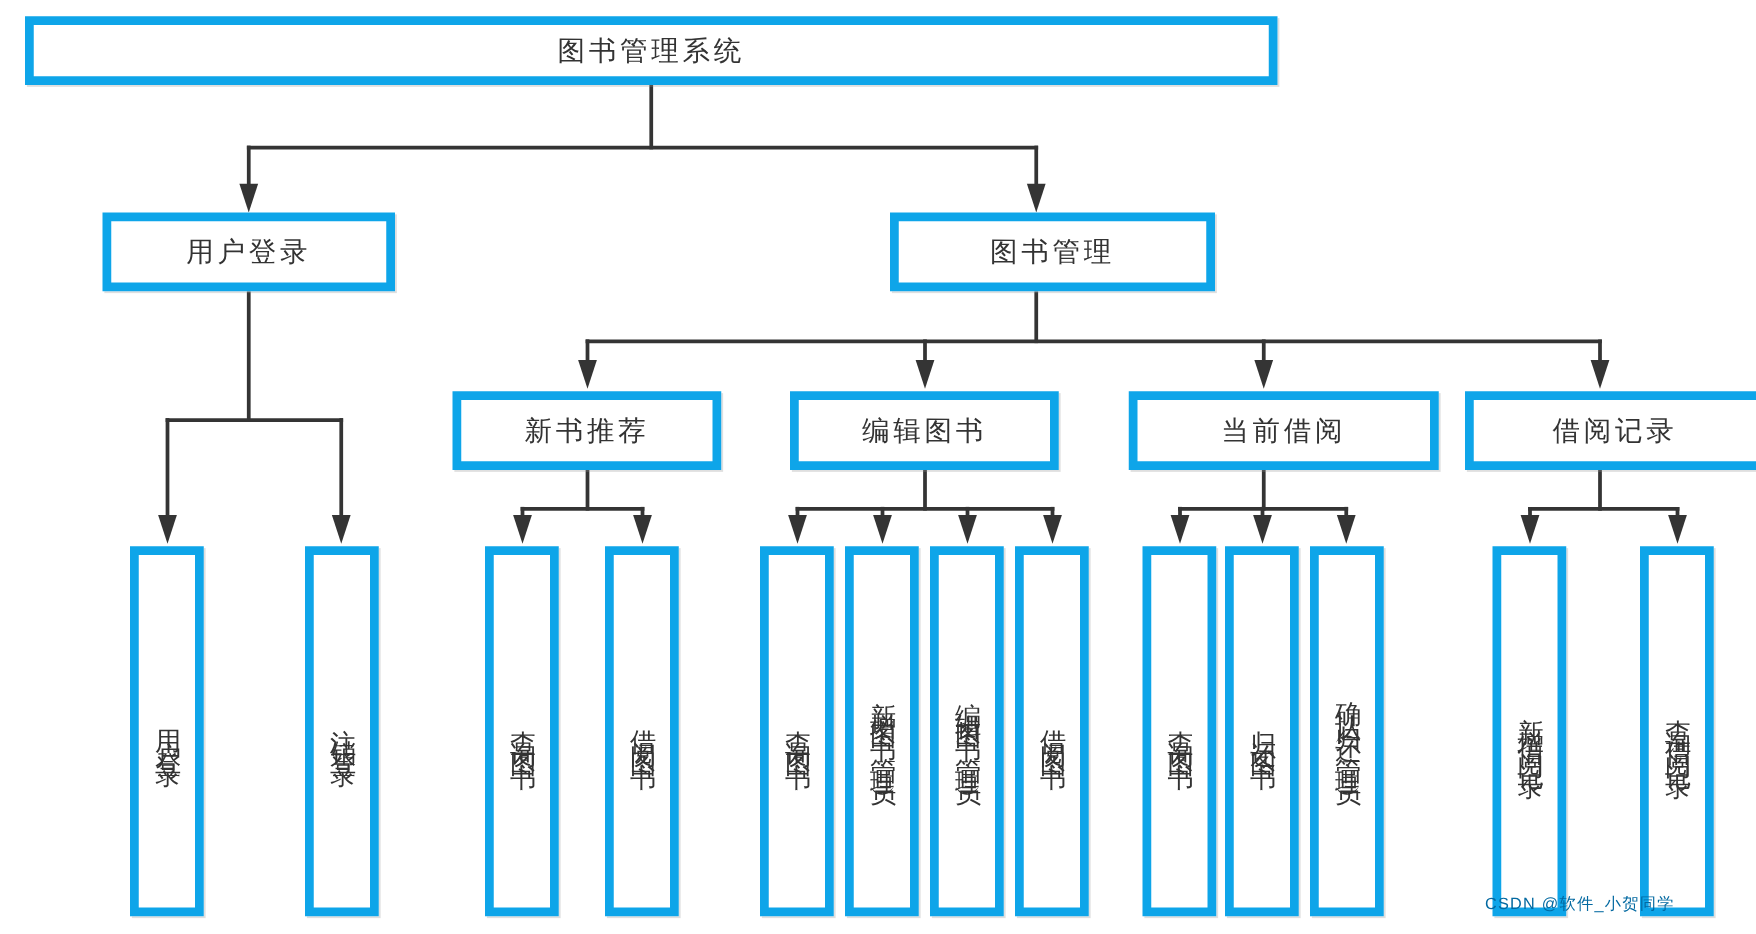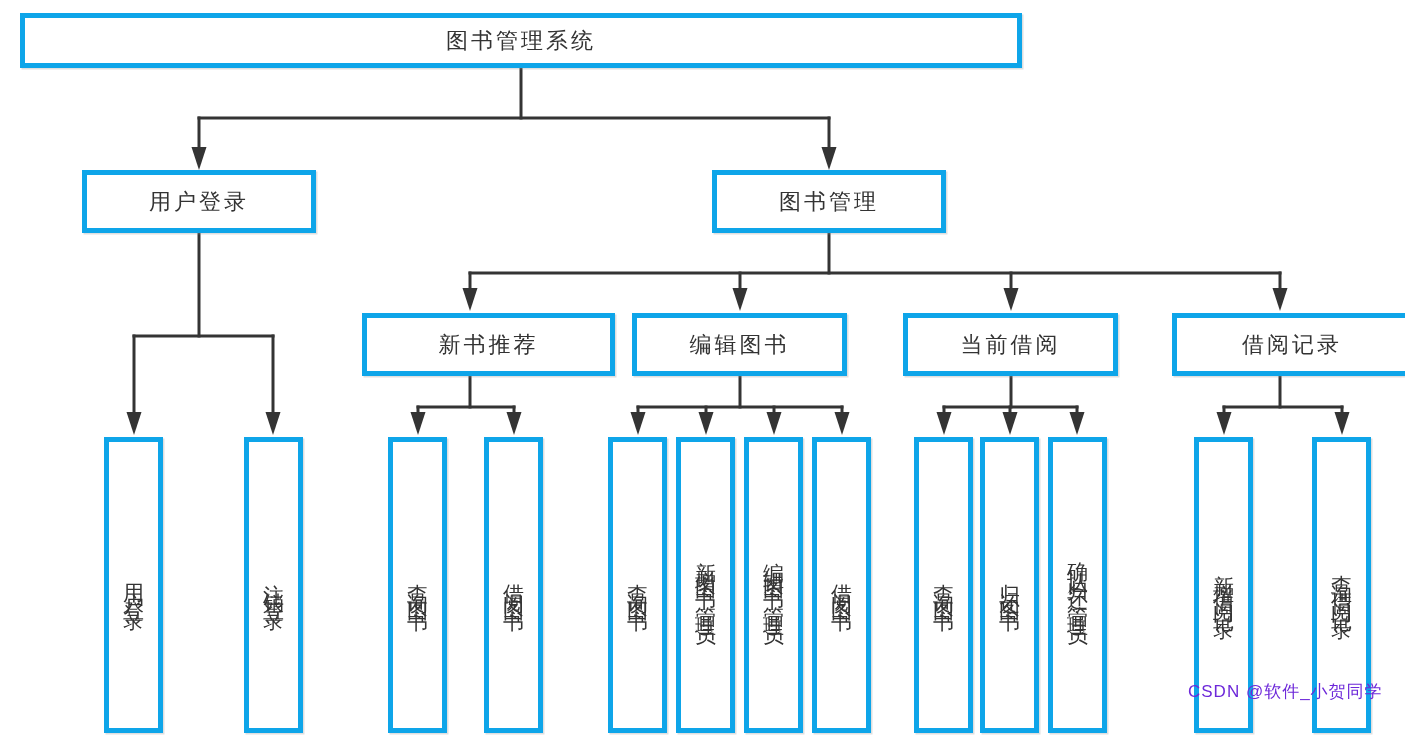--- a/index.html
+++ b/index.html
@@ -3,33 +3,33 @@
 <meta charset="utf-8">
 <style>
   html,body { margin:0; padding:0; background:#ffffff; }
   .canvas {
     position:relative; width:1405px; height:747px; background:#ffffff;
     font-family:"Liberation Sans", sans-serif; color:#333333; overflow:hidden;
   }
   svg.connectors { position:absolute; left:0; top:0; z-index:1; }
   .box {
     position:absolute; box-sizing:border-box; z-index:2;
-    border:5px solid #0ea5e9; background:#ffffff;
+    border:7px solid #0ea5e9; background:#ffffff;
     display:flex; align-items:center; justify-content:center;
     font-size:22px; letter-spacing:3px; color:#333333;
     box-shadow:1.5px 1.5px 0 rgba(150,150,150,0.30);
     white-space:nowrap;
   }
   .leaf {
     writing-mode:vertical-rl; text-orientation:mixed;
     font-size:21px; letter-spacing:9px; white-space:normal;
   }
   .watermark {
-    position:absolute; left:1188px; top:680px; z-index:5;
-    font-size:17px; letter-spacing:1px; color:#6d28d9; white-space:nowrap;
+    position:absolute; left:1188px; top:714px; z-index:5;
+    font-size:13px; letter-spacing:1px; color:#0369a1; white-space:nowrap;
   }
 </style>
 </head>
 <body>
 
 <div class="canvas">
 
   <svg class="connectors" width="1405" height="747" viewBox="0 0 1405 747">
     <g stroke="#343434" stroke-width="3" fill="#343434">
 
@@ -104,25 +104,25 @@
         <polygon points="1216.5,412 1231.5,412 1224,435" stroke="none"></polygon>
         <line x1="1342" y1="405.5" x2="1342" y2="413"></line>
         <polygon points="1334.5,412 1349.5,412 1342,435" stroke="none"></polygon>
       </g>
     </g>
   </svg>
 
   <div class="box" style="left:20px; top:13px; width:1002px; height:55px;">图书管理系统</div>
 
   <div class="box" style="left:82px; top:170px; width:234px; height:63px;">用户登录</div>
-  <div class="box" style="left:712px; top:170px; width:234px; height:63px;">图书管理</div>
+  <div class="box" style="left:712px; top:170px; width:260px; height:63px;">图书管理</div>
 
-  <div class="box" style="left:362px; top:313px; width:253px; height:63px;">新书推荐</div>
+  <div class="box" style="left:362px; top:313px; width:215px; height:63px;">新书推荐</div>
   <div class="box" style="left:632px; top:313px; width:215px; height:63px;">编辑图书</div>
-  <div class="box" style="left:903px; top:313px; width:215px; height:63px;">当前借阅</div>
+  <div class="box" style="left:903px; top:313px; width:248px; height:63px;">当前借阅</div>
   <div class="box" style="left:1172px; top:313px; width:240px; height:63px;">借阅记录</div>
 
   <div class="box leaf" style="left:104px; top:437px; width:59px; height:296px;">用户登录</div>
   <div class="box leaf" style="left:244px; top:437px; width:59px; height:296px;">注销登录</div>
 
   <div class="box leaf" style="left:388px; top:437px; width:59px; height:296px;">查询图书</div>
   <div class="box leaf" style="left:484px; top:437px; width:59px; height:296px;">借阅图书</div>
 
   <div class="box leaf" style="left:608px; top:437px; width:59px; height:296px;">查询图书</div>
   <div class="box leaf" style="left:676px; top:437px; width:59px; height:296px;">新增图书（管理员）</div>

